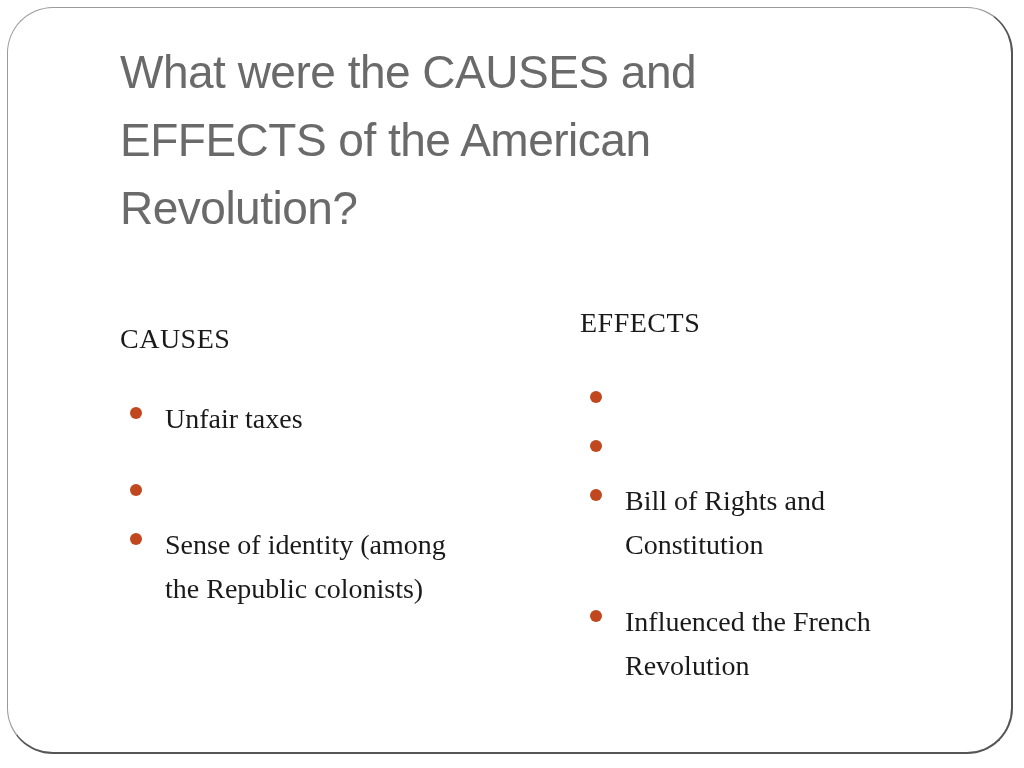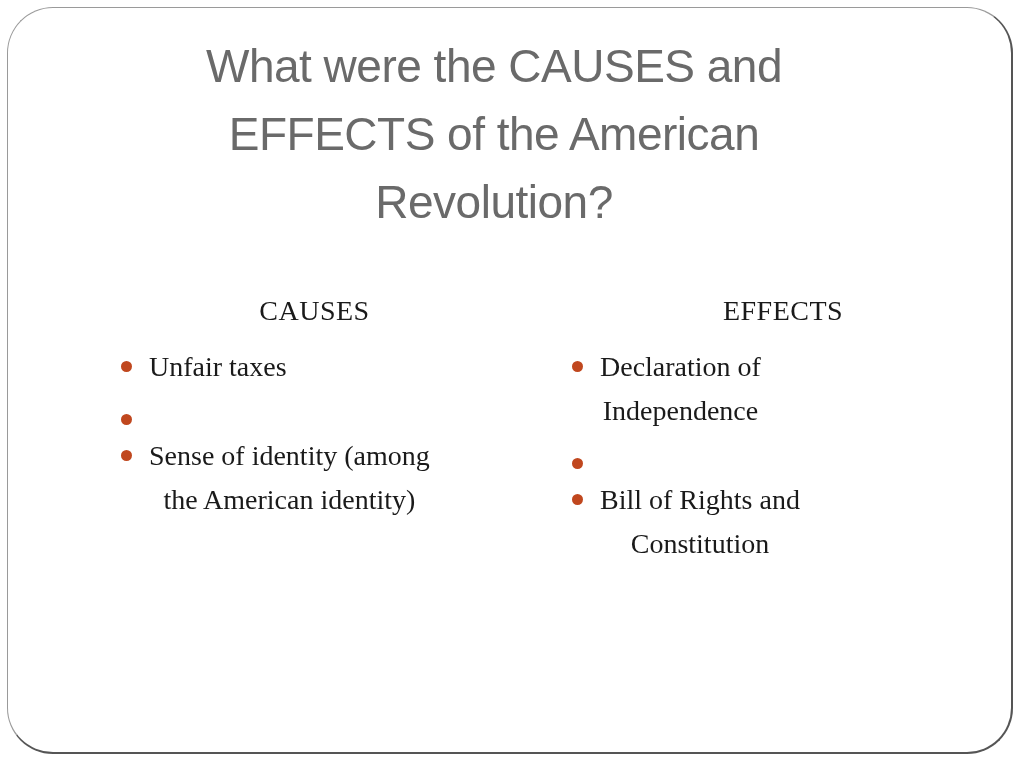--- a/index.html
+++ b/index.html
@@ -4,21 +4,21 @@
 <style>
   :root{
     --bullet:#c0471e;
     --title_text:#6a6a6a;
     --body_text:#1a1a1a;
     --border_light:#9a9a9a;
     --border_dark:#555555;
     --slide_bg:#ffffff;
     --page_bg:#ffffff;
   }
-  *{margin:0;padding:0;box-sizing:border-box;text-align:center;}
+  *{margin:0;padding:6px;box-sizing:border-box;}
   html,body{width:1024px;height:768px;overflow:hidden;}
   body{background:var(--page_bg);font-family:"Liberation Serif",serif;}
 
   .slide{
     position:absolute;
     left:7px; top:7px;
     width:1006px; height:747px;
     background:var(--slide_bg);
     border-style:solid;
     border-color:var(--border_light) var(--border_dark) var(--border_dark) var(--border_light);
@@ -41,21 +41,21 @@
 
   .columns{
     position:absolute;
     left:0; top:283px;
     width:100%;
   }
   .col{
     position:absolute;
     top:0;
   }
-  .col-left{ left:109px; width:395px; }
+  .col-left{ left:100px; width:395px;margin-top:16px; }
   .col-right{ left:560px; width:430px; }
 
   .col-header{
     font-size:28px;
     line-height:40px;
     color:var(--body_text);
     margin-bottom:14px;
     letter-spacing:0.5px;
   }
 
@@ -97,38 +97,41 @@
         <li>
           <span class="dot"></span>
           <span class="item-text">Unfair taxes</span>
         </li>
         <li>
           <span class="dot"></span>
         </li>
         <li>
           <span class="dot"></span>
           <span class="item-text">Sense of identity (among
-the American identity)</span>
+the Republic colonists)</span>
         </li>
       </ul>
     </div>
 
     <div class="col col-right">
       <div class="col-header">EFFECTS</div>
       <ul class="bullet-list">
         <li>
           <span class="dot"></span>
-          <span class="item-text">Declaration of
-Independence</span>
         </li>
         <li>
           <span class="dot"></span>
         </li>
         <li>
           <span class="dot"></span>
           <span class="item-text">Bill of Rights and
 Constitution</span>
         </li>
+        <li>
+          <span class="dot"></span>
+          <span class="item-text">Influenced the French
+Revolution</span>
+        </li>
       </ul>
     </div>
 
   </div>
 </div>
 
 </body></html>

